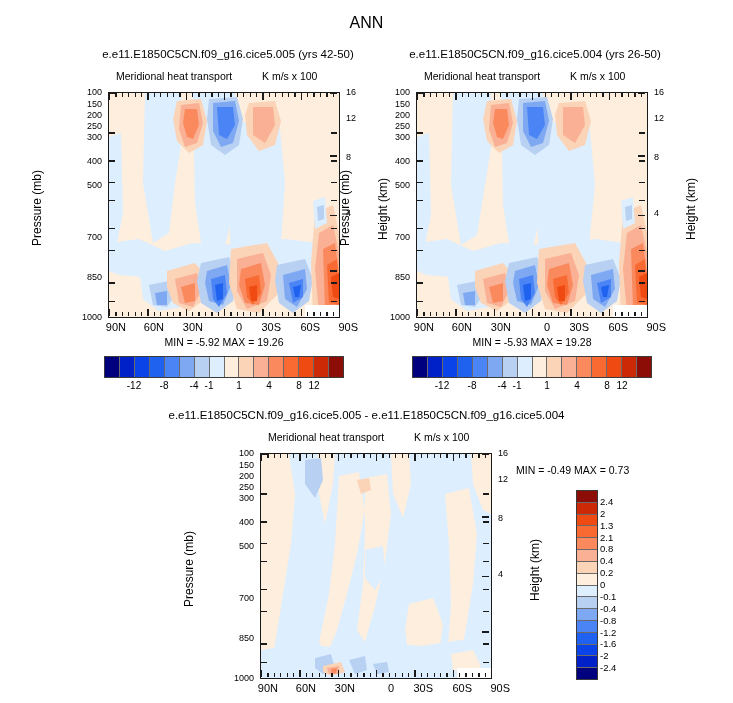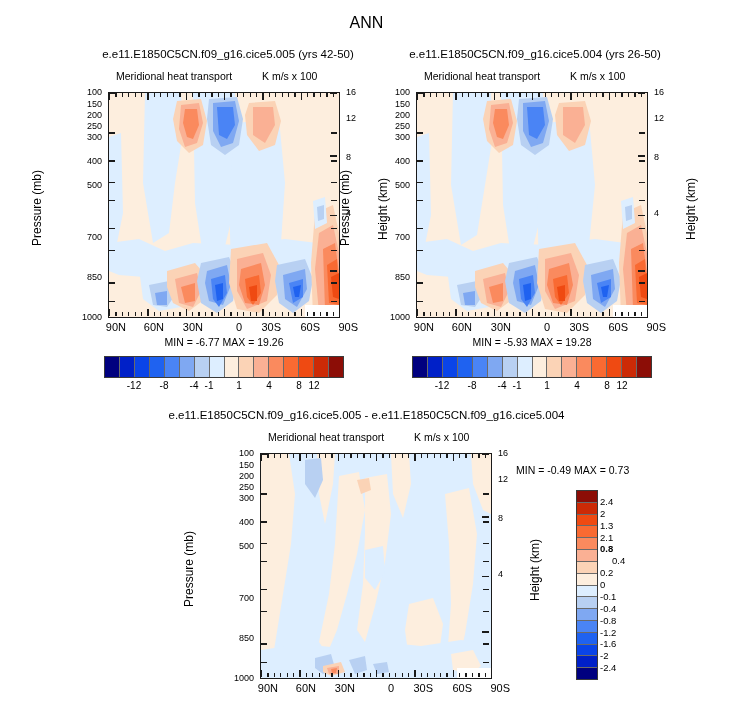--- a/index.html
+++ b/index.html
@@ -210,21 +210,21 @@
 <div class="abs axis-name" style="left:376px;top:240px;transform:rotate(-90deg);">Height (km)</div>
 
 <div class="abs xtick-label" style="left:90px;top:321px;width:36px;">90N</div>
 <div class="abs xtick-label" style="left:128px;top:321px;width:36px;">60N</div>
 <div class="abs xtick-label" style="left:167px;top:321px;width:36px;">30N</div>
 <div class="abs xtick-label" style="left:206px;top:321px;width:36px;">0</div>
 <div class="abs xtick-label" style="left:245px;top:321px;width:36px;">30S</div>
 <div class="abs xtick-label" style="left:284px;top:321px;width:36px;">60S</div>
 <div class="abs xtick-label" style="left:322px;top:321px;width:36px;">90S</div>
 
-<div class="abs minmax" style="left:108px;top:336px;width:232px;text-align:center;">MIN =  -6.77  MAX =  19.26</div>
+<div class="abs minmax" style="left:108px;top:336px;width:232px;text-align:center;">MIN =  -5.92  MAX =  19.26</div>
 
 <div class="abs cbar" id="cbar1" style="left:104px;top:356px;width:240px;">
     <div style="background: rgb(0, 0, 127);"></div>
     <div style="background: rgb(0, 32, 200);"></div>
     <div style="background: rgb(10, 68, 232);"></div>
     <div style="background: rgb(31, 98, 240);"></div>
     <div style="background: rgb(74, 132, 245);"></div>
     <div style="background: rgb(127, 168, 242);"></div>
     <div style="background: rgb(184, 208, 242);"></div>
     <div style="background: rgb(221, 238, 255);"></div>
@@ -632,22 +632,22 @@
     <div style="background: rgb(31, 98, 240);"></div>
     <div style="background: rgb(10, 68, 232);"></div>
     <div style="background: rgb(0, 32, 200);"></div>
     <div style="background: rgb(0, 0, 127);"></div>
   </div>
 <div class="abs" id="vcbarticks" style="left:600px;top:490px;width:50px;height:190px;">
     <div class="vcbar-tick" style="top: 5.875px; left: 0px;">2.4</div>
     <div class="vcbar-tick" style="top: 17.75px; left: 0px;">2</div>
     <div class="vcbar-tick" style="top: 29.625px; left: 0px;">1.3</div>
     <div class="vcbar-tick" style="top: 41.5px; left: 0px;">2.1</div>
-    <div class="vcbar-tick" style="top: 53.375px; left: 0px; font-weight: bold;">0.8</div>
-    <div class="vcbar-tick" style="top: 65.25px; left: 12px;">0.4</div>
+    <div class="vcbar-tick" style="top: 53.375px; left: 0px;">0.8</div>
+    <div class="vcbar-tick" style="top: 65.25px; left: 0px;">0.4</div>
     <div class="vcbar-tick" style="top: 77.125px; left: 0px;">0.2</div>
     <div class="vcbar-tick" style="top: 89px; left: 0px;">0</div>
     <div class="vcbar-tick" style="top: 100.875px; left: 0px;">-0.1</div>
     <div class="vcbar-tick" style="top: 112.75px; left: 0px;">-0.4</div>
     <div class="vcbar-tick" style="top: 124.625px; left: 0px;">-0.8</div>
     <div class="vcbar-tick" style="top: 136.5px; left: 0px;">-1.2</div>
     <div class="vcbar-tick" style="top: 148.375px; left: 0px;">-1.6</div>
     <div class="vcbar-tick" style="top: 160.25px; left: 0px;">-2</div>
     <div class="vcbar-tick" style="top: 172.125px; left: 0px;">-2.4</div>
   </div>

